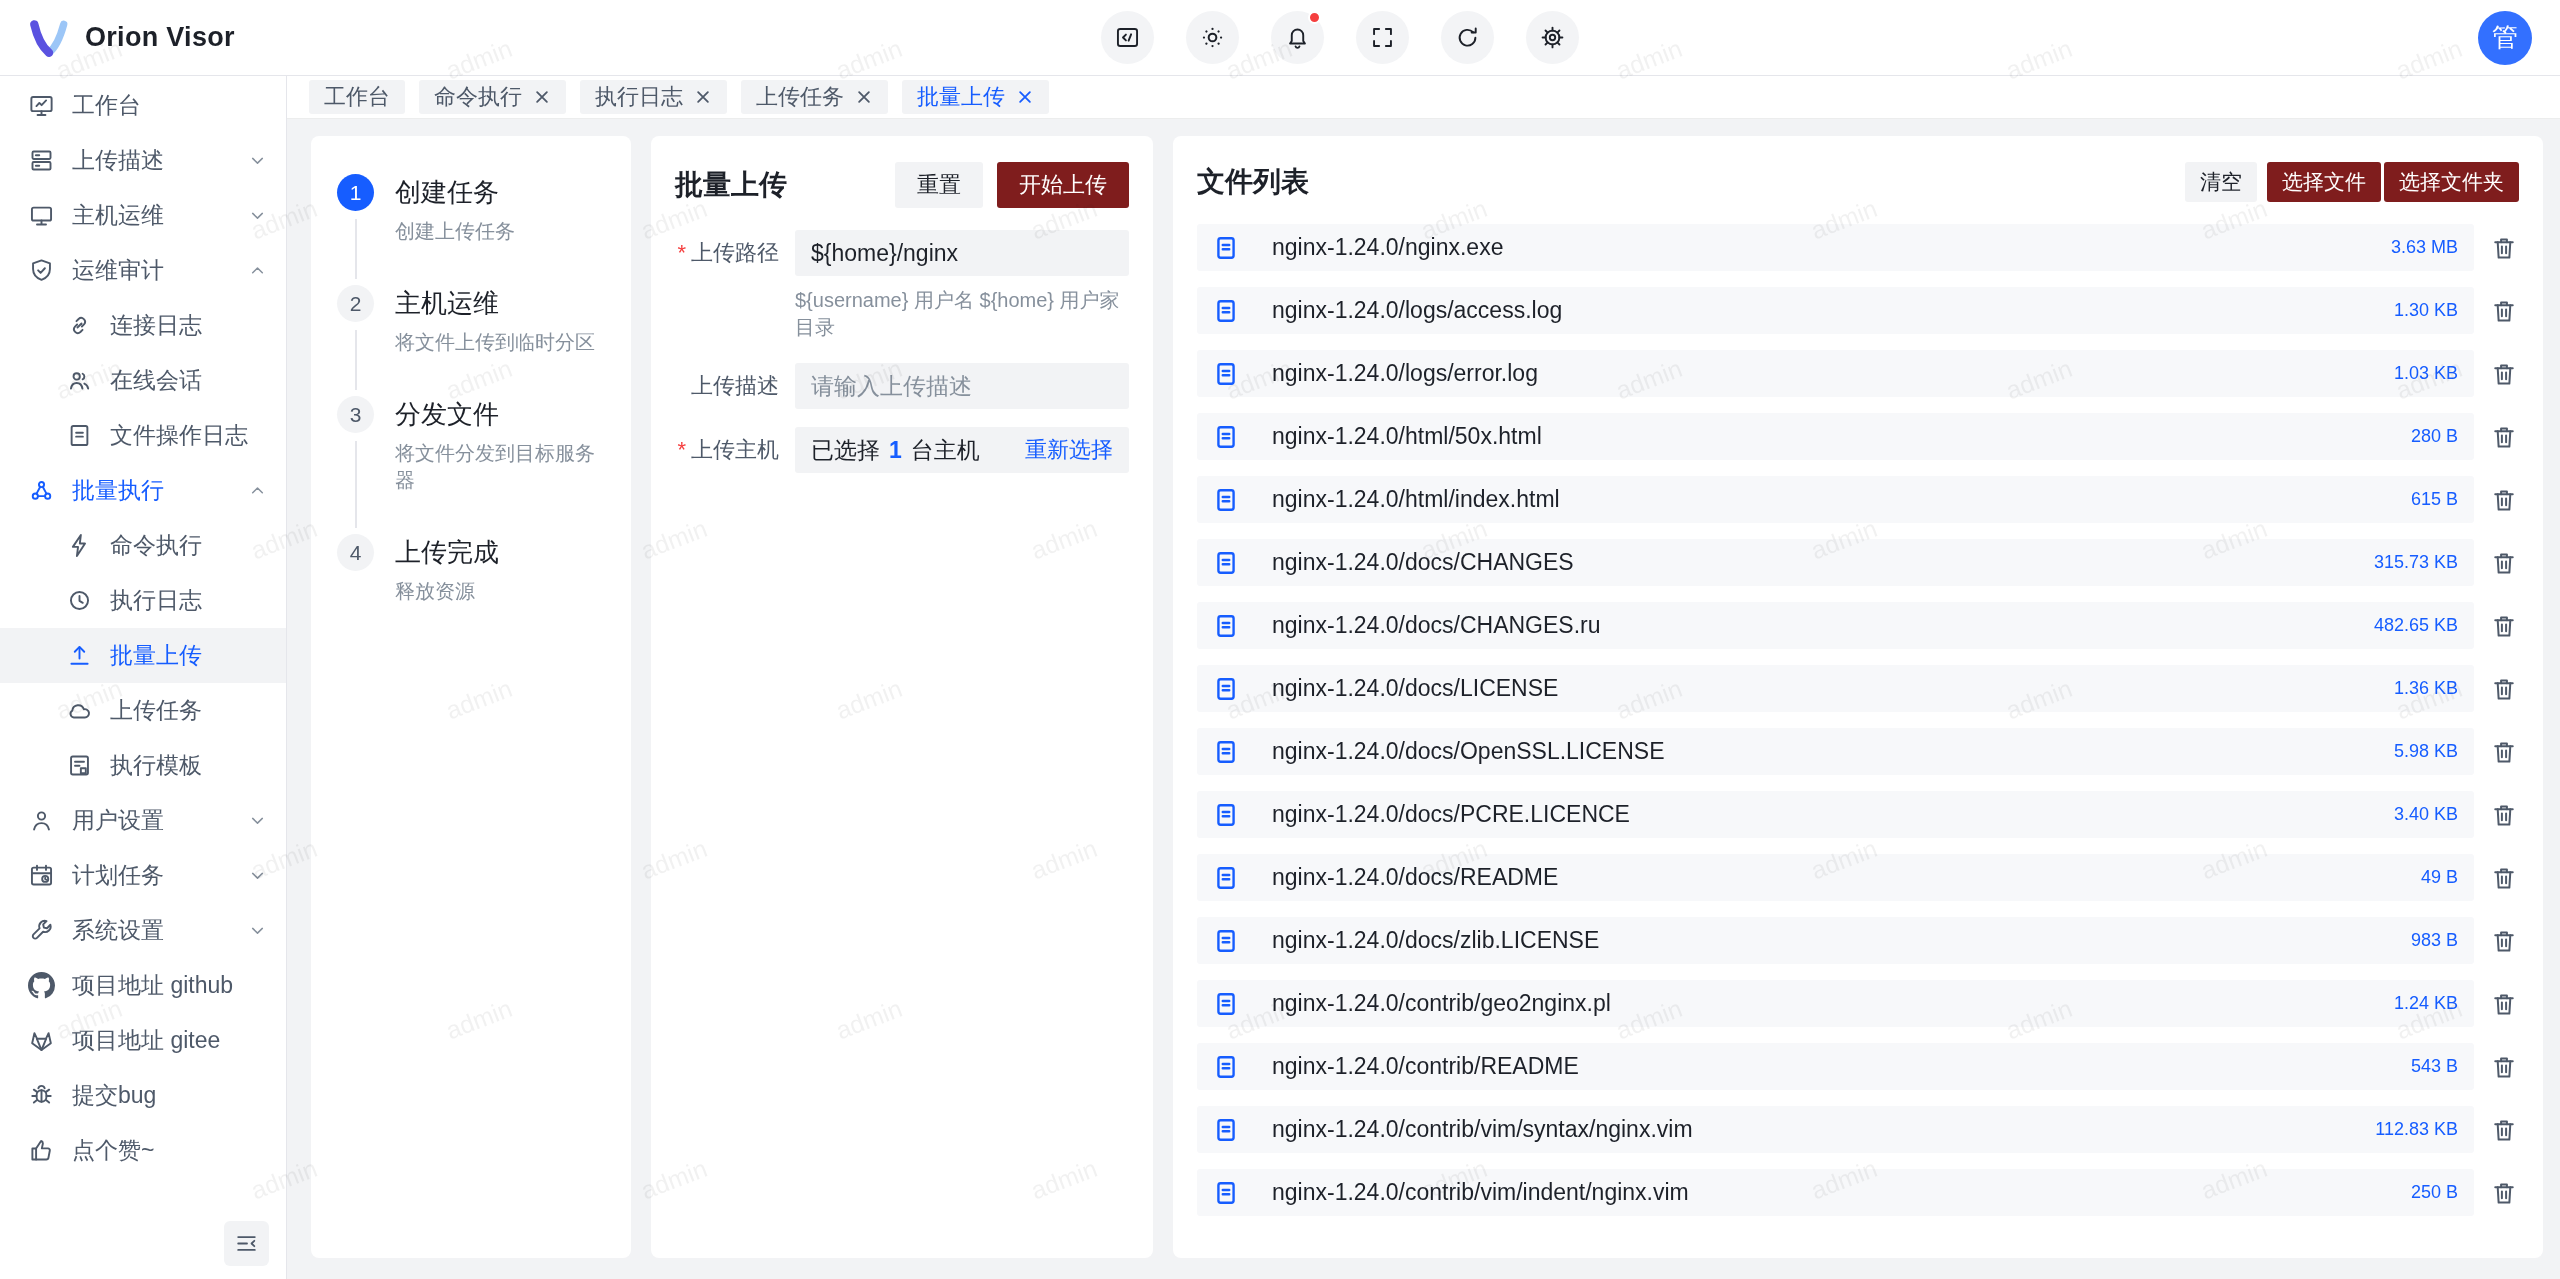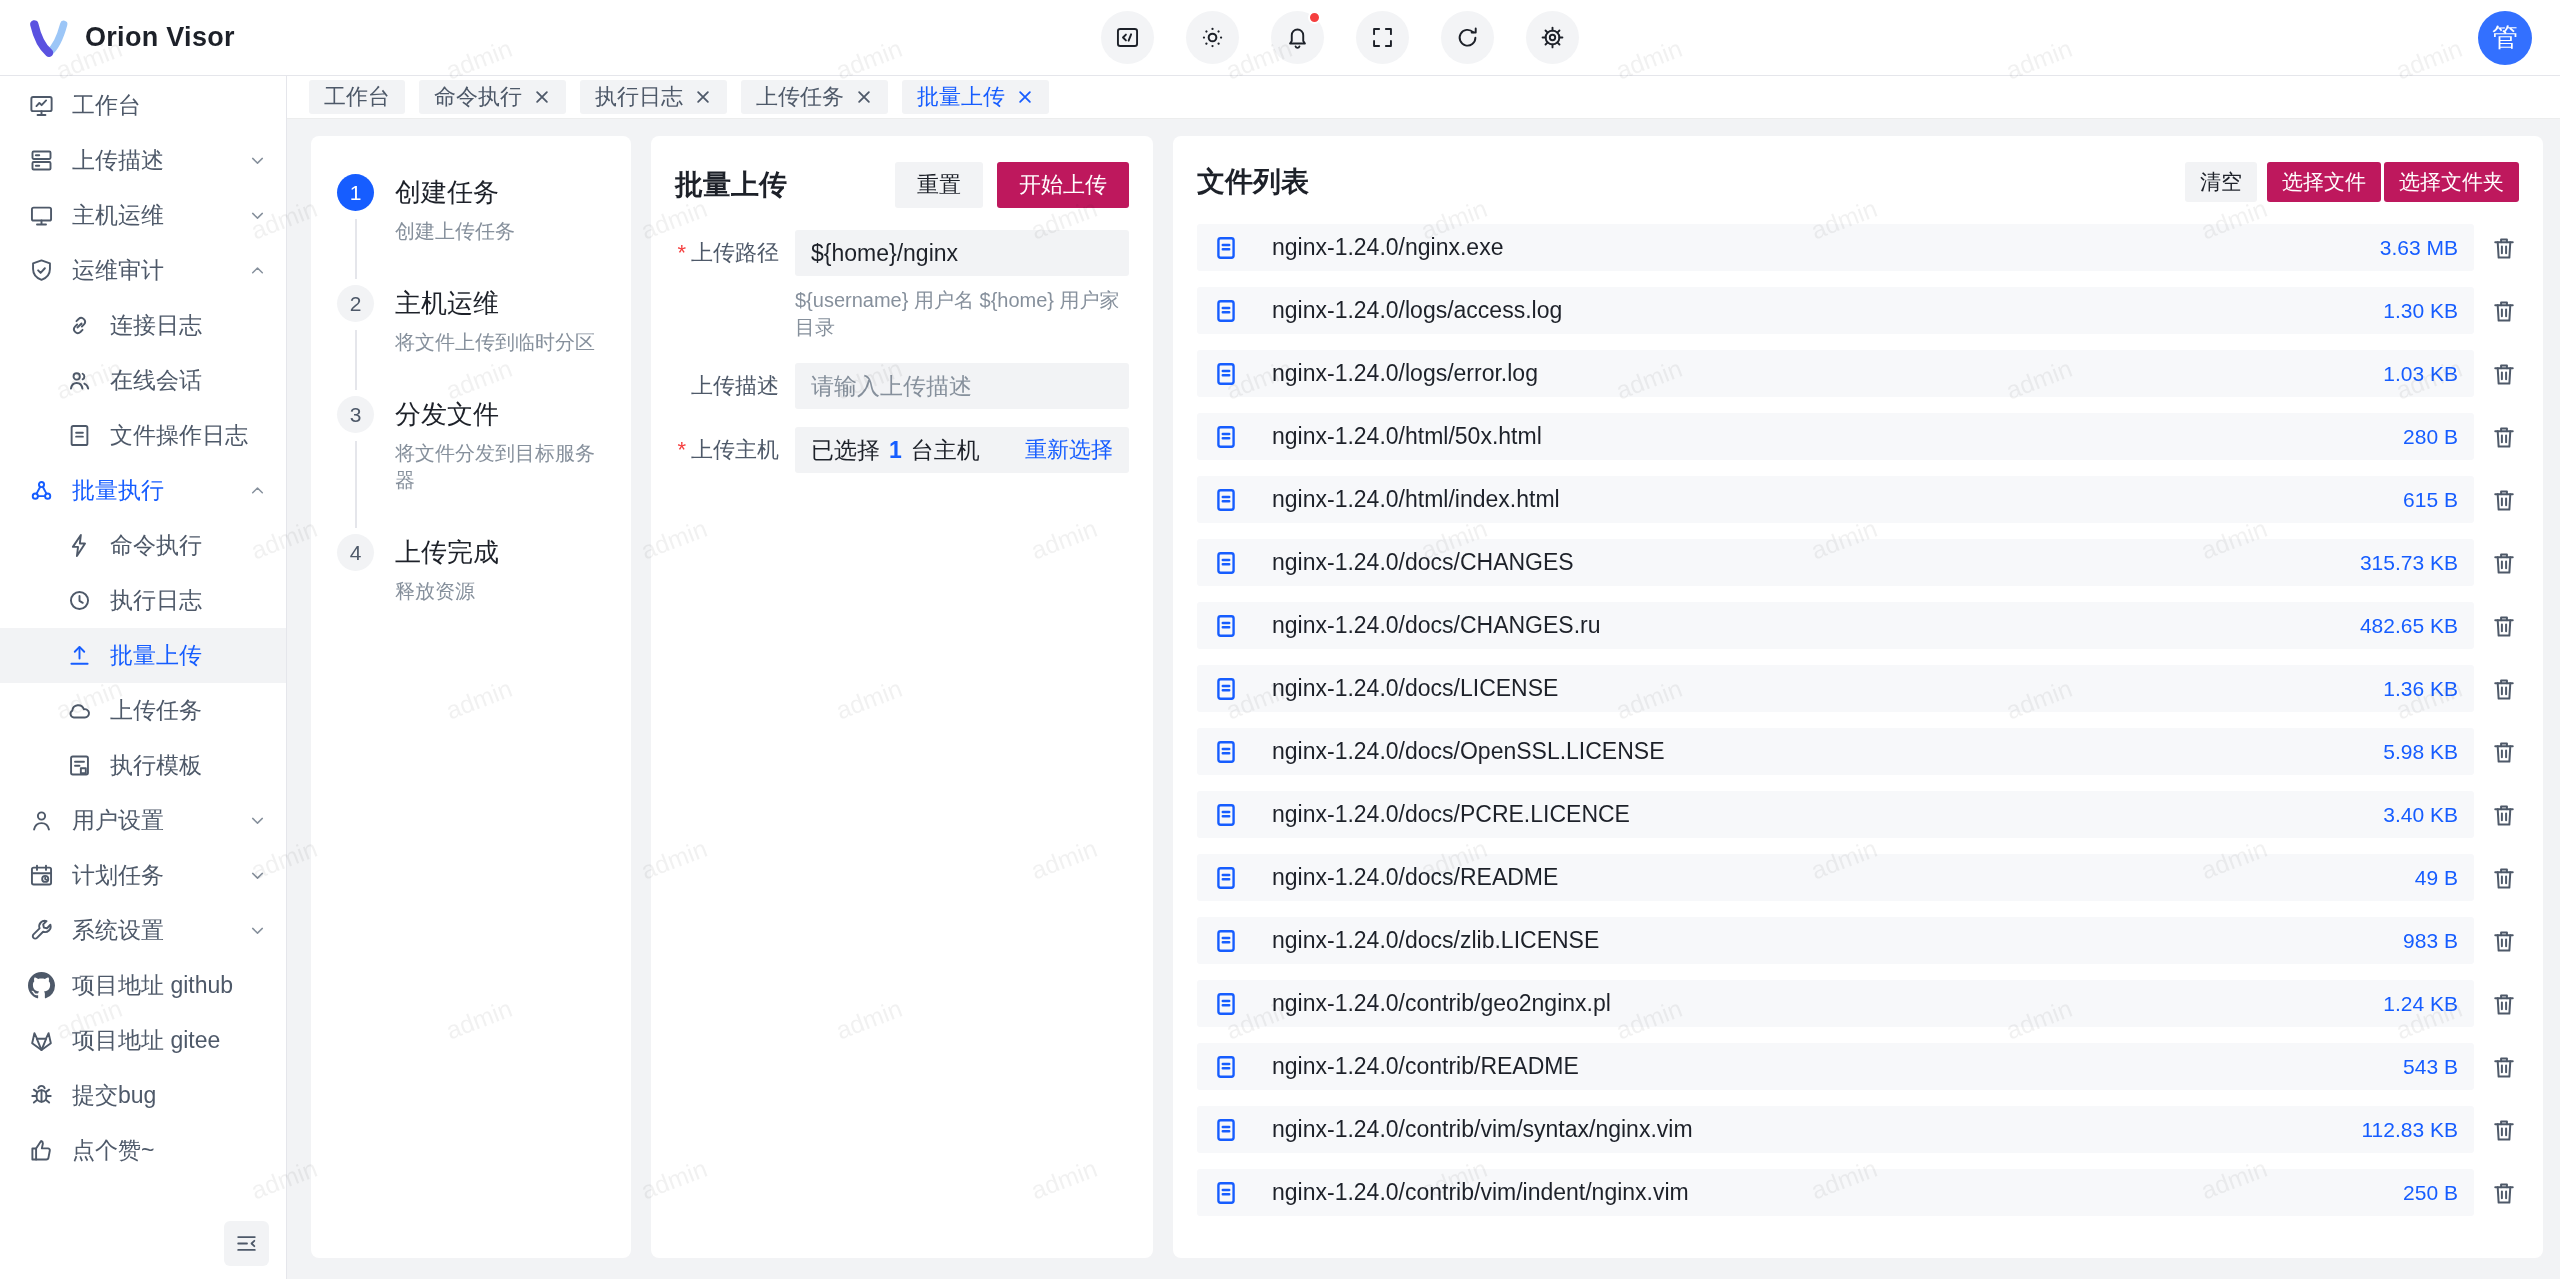--- a/index.html
+++ b/index.html
@@ -98,21 +98,21 @@
   .panel-head { display:flex; align-items:center; justify-content:space-between; }
   .panel-title { font-size:28px; font-weight:700; }
   .head-btns { display:flex; align-items:center; gap:14px; }
   .btn {
     border:none; cursor:pointer; border-radius:3px; font-family:inherit;
     display:inline-flex; align-items:center; justify-content:center;
   }
   .btn-lg { height:46px; font-size:22px; padding:0 22px; }
   .btn-sm { height:40px; font-size:21px; padding:0 15px; }
   .btn-gray { background:#f2f3f5; color:#1d2129;text-align:center; }
-  .btn-blue { background:#be185d; color:#fff; }
+  .btn-blue { background:#7f1d1d; color:#fff; }
 
   .form-row { display:flex; margin-top:22px; }
   .form-label {
     width:120px; flex:none; text-align:right; padding-right:16px;
     font-size:22px; color:#4e5969; line-height:46px; white-space:nowrap;
   }
   .required::before { content:"*"; color:#f53f3f; margin-right:5px; }
   .form-control { flex:1; min-width:0; }
   .input {
     width:100%; height:46px; background:#f2f3f5; border:none; border-radius:3px;
@@ -130,21 +130,21 @@
   
   .file-panel { flex:1; min-width:0; padding:26px 24px 24px; display:flex; flex-direction:column; }
   .file-rows { margin-top:22px; display:flex; flex-direction:column; gap:16px; flex:1; overflow:hidden; }
   .file-row { display:flex; align-items:center; flex:none; }
   .file-row-main {
     flex:1; min-width:0; height:47px; background:#f7f8fa; border-radius:3px;
     display:flex; align-items:center; padding:0 16px;
   }
   .file-icon { width:26px; height:26px; color:#165dff; flex:none; }
   .file-name { margin-left:33px; font-size:23px; color:#1d2129; flex:1; white-space:nowrap; overflow:hidden; text-overflow:ellipsis; }
-  .file-size { margin-left:20px; font-size:21px; color:#165dff; white-space:nowrap; }
+  .file-size { margin-left:20px; font-size:18px; color:#165dff; white-space:nowrap; }
   .row-trash { width:30px; height:28px; margin-left:15px; color:#4e5969; cursor:pointer; flex:none; }
 
   
   #watermark-layer { position:absolute; inset:0; pointer-events:none; z-index:40; overflow:hidden; }
   .wm {
     position:absolute; transform:rotate(-21deg); color:rgba(28,31,35,.062);
     font-size:25px; white-space:nowrap;
   }
 </style>
 </head>

